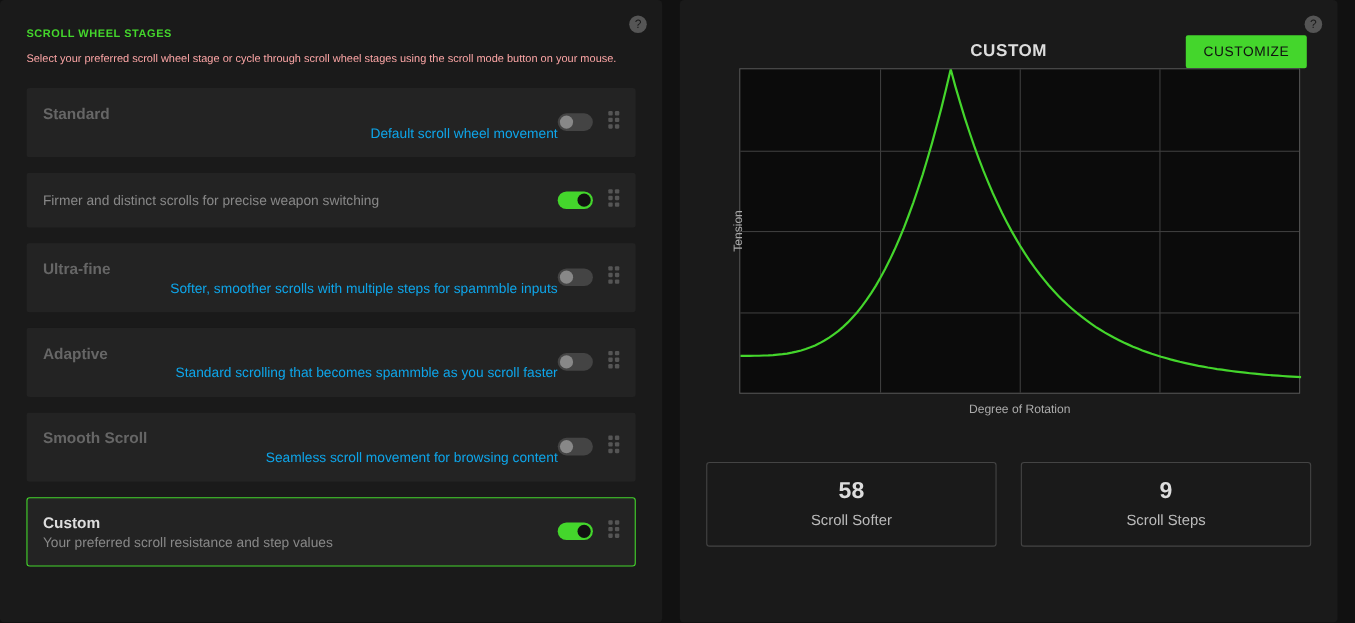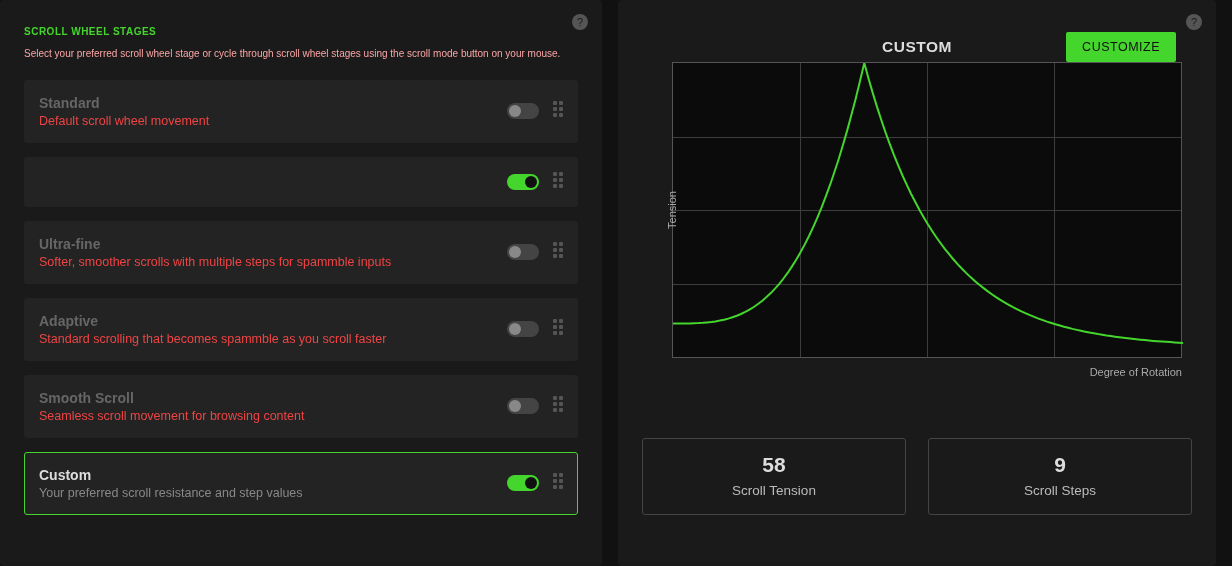--- a/index.html
+++ b/index.html
@@ -7,45 +7,45 @@
   .wrap { display: flex; gap: 16px; padding: 0; width: 1232px; height: 566px; }
   .panel { background: #1a1a1a; border-radius: 4px; position: relative; padding: 20px 24px; }
   .panel-left { width: 602px; height: 566px; flex: none; }
   .panel-right { width: 598px; height: 566px; flex: none; }
   .help-icon { position: absolute; top: 14px; right: 14px; width: 16px; height: 16px; border-radius: 50%; background: #555; color: #1a1a1a; font-size: 11px; line-height: 16px; text-align: center; cursor: pointer; }
   .panel-title { color: #44d62c; font-size: 10px; letter-spacing: 0.5px; font-weight: 700; margin-top: 6px; margin-bottom: 10px; }
   .panel-desc { color: #fca5a5; font-size: 10px; line-height: 1.45; margin-bottom: 18px; }
   .stages { display: flex; flex-direction: column; gap: 14px; }
   .stage { background: #232323; border-radius: 3px; padding: 14px 14px; display: flex; align-items: center; justify-content: space-between; border: 1px solid transparent; }
   .stage.disabled .stage-title { color: #666; }
-  .stage.disabled .stage-sub { color: #ef4444; }
+  .stage.disabled .stage-sub { color: #0ea5e9; text-align: right; }
   .stage.selected { border-color: #44d62c; }
   .stage-text { flex: 1; }
   .stage-title { font-size: 14px; color: #ddd; font-weight: 600; margin-bottom: 3px; }
   .stage-sub { font-size: 12.5px; color: #888; }
   .stage-right { display: flex; align-items: center; gap: 14px; }
   .toggle { width: 32px; height: 16px; border-radius: 8px; position: relative; cursor: pointer; }
   .toggle::after { content: ""; position: absolute; width: 12px; height: 12px; border-radius: 50%; top: 2px; transition: none; }
   .toggle.off { background: #444; }
   .toggle.off::after { left: 2px; background: #888; }
   .toggle.on { background: #44d62c; }
   .toggle.on::after { left: 18px; background: #111; }
   .grip { width: 10px; height: 20px; display: grid; grid-template-columns: 4px 4px; grid-template-rows: 4px 4px 4px; gap: 2px 2px; cursor: grab; }
   .grip span { width: 4px; height: 4px; background: #555; border-radius: 1px; display: block; }
   
   .chart-header { display: flex; align-items: center; position: relative; margin-top: 18px; margin-bottom: 6px; }
   .chart-title { flex: 1; text-align: center; color: #ddd; font-size: 15.5px; font-weight: 600; letter-spacing: 0.5px; }
-  .customize-btn { position: absolute; right: 16px; top: -6px; background: #44d62c; color: #111; border: none; padding: 8px 16px; font-size: 12.5px; letter-spacing: 0.5px; border-radius: 2px; cursor: pointer; }
+  .customize-btn { position: absolute; right: 4px; top: -6px; background: #44d62c; color: #111; border: none; padding: 8px 16px; font-size: 12.5px; letter-spacing: 0.5px; border-radius: 2px; cursor: pointer; }
   .chart-area { position: relative; width: 510px; height: 296px; margin-left: 30px; margin-top: 4px; border: 1px solid #555; background: #0b0b0b; }
   .chart-grid-v { position: absolute; top: 0; bottom: 0; width: 0; border-left: 1px solid #3d3d3d; }
   .chart-grid-h { position: absolute; left: 0; right: 0; height: 0; border-top: 1px solid #3d3d3d; }
   .ylabel { position: absolute; left: -20px; top: 50%; transform: translateY(-50%) rotate(-90deg); transform-origin: center; font-size: 11px; color: #aaa; }
-  .xlabel { text-align: right; font-size: 11px; color: #aaa; margin-top: 8px; margin-left: 30px; width: 510px; }
+  .xlabel { text-align: center; font-size: 11px; color: #aaa; margin-top: 8px; margin-left: 30px; width: 510px; }
   .curve { position: absolute; left: 0; top: 0; width: 510px; height: 296px; }
-  .metrics { display: flex; gap: 22px; margin-top: 60px; }
+  .metrics { display: flex; gap: 22px; margin-top: 42px; }
   .metric { flex: 1; border: 1px solid #444; border-radius: 3px; padding: 14px 0 16px; text-align: center; }
   .metric-val { font-size: 21px; color: #ddd; font-weight: 600; margin-bottom: 6px; }
   .metric-lab { font-size: 13.5px; color: #bbb; }
 </style>
 </head>
 <body>
 
 <div class="wrap">
 
   <div class="panel panel-left">
@@ -65,20 +65,21 @@
               <span></span>
               <span></span>
               <span></span>
               <span></span>
               <span></span>
             </div>
           </div>
         </div>
         <div class="stage">
           <div class="stage-text">
+            <div class="stage-sub">Firmer and distinct scrolls for precise weapon switching</div>
           </div>
           <div class="stage-right">
             <div class="toggle on"></div>
             <div class="grip">
               <span></span>
               <span></span>
               <span></span>
               <span></span>
               <span></span>
               <span></span>
@@ -176,21 +177,21 @@
       <div class="chart-grid-h" style="top:75%"></div>
       <svg class="curve" viewBox="0 0 510 296" preserveAspectRatio="none">
         <path id="curve-path" fill="none" stroke="#44d62c" stroke-width="2" d="M 0.0 260.5 L 4.3 260.5 L 8.5 260.5 L 12.8 260.4 L 17.0 260.4 L 21.3 260.2 L 25.5 260.1 L 29.8 259.8 L 34.0 259.4 L 38.3 259.0 L 42.5 258.4 L 46.8 257.6 L 51.0 256.7 L 55.3 255.6 L 59.5 254.3 L 63.8 252.7 L 68.0 251.0 L 72.3 248.9 L 76.5 246.6 L 80.8 244.0 L 85.0 241.0 L 89.3 237.8 L 93.5 234.1 L 97.8 230.1 L 102.0 225.6 L 106.3 220.8 L 110.5 215.5 L 114.8 209.7 L 119.0 203.4 L 123.3 196.6 L 127.5 189.3 L 131.8 181.4 L 136.0 173.0 L 140.3 163.9 L 144.5 154.3 L 148.8 143.9 L 153.0 132.9 L 157.3 121.2 L 161.5 108.8 L 165.8 95.7 L 170.0 81.8 L 174.3 67.1 L 178.5 51.6 L 182.8 35.3 L 187.0 18.1 L 191.3 0.0 L 195.5 15.5 L 199.8 30.1 L 204.0 43.9 L 208.3 57.0 L 212.5 69.4 L 216.8 81.1 L 221.0 92.2 L 225.3 102.6 L 229.5 112.5 L 233.8 121.8 L 238.0 130.7 L 242.3 139.0 L 246.5 146.9 L 250.8 154.4 L 255.0 161.5 L 259.3 168.2 L 263.5 174.5 L 267.8 180.5 L 272.0 186.1 L 276.3 191.4 L 280.5 196.5 L 284.8 201.3 L 289.0 205.8 L 293.3 210.1 L 297.5 214.1 L 301.8 217.9 L 306.0 221.5 L 310.3 224.9 L 314.5 228.1 L 318.8 231.2 L 323.0 234.1 L 327.3 236.8 L 331.5 239.4 L 335.8 241.8 L 340.0 244.1 L 344.3 246.3 L 348.5 248.4 L 352.8 250.3 L 357.0 252.2 L 361.3 253.9 L 365.5 255.6 L 369.8 257.1 L 374.0 258.6 L 378.3 260.0 L 382.5 261.3 L 386.8 262.5 L 391.0 263.7 L 395.3 264.8 L 399.5 265.9 L 403.8 266.9 L 408.0 267.8 L 412.3 268.7 L 416.5 269.6 L 420.8 270.3 L 425.0 271.1 L 429.3 271.8 L 433.5 272.5 L 437.8 273.1 L 442.0 273.7 L 446.3 274.3 L 450.5 274.8 L 454.8 275.3 L 459.0 275.8 L 463.3 276.3 L 467.5 276.7 L 471.8 277.1 L 476.0 277.5 L 480.3 277.9 L 484.5 278.2 L 488.8 278.5 L 493.0 278.8 L 497.3 279.1 L 501.5 279.4 L 505.8 279.7 L 510.0 279.9"></path>
       </svg>
     </div>
     <div class="xlabel">Degree of Rotation</div>
 
     <div class="metrics">
       <div class="metric">
         <div class="metric-val">58</div>
-        <div class="metric-lab">Scroll Tension</div>
+        <div class="metric-lab">Scroll Softer</div>
       </div>
       <div class="metric">
         <div class="metric-val">9</div>
         <div class="metric-lab">Scroll Steps</div>
       </div>
     </div>
   </div>
 </div>
 
 </body></html>

